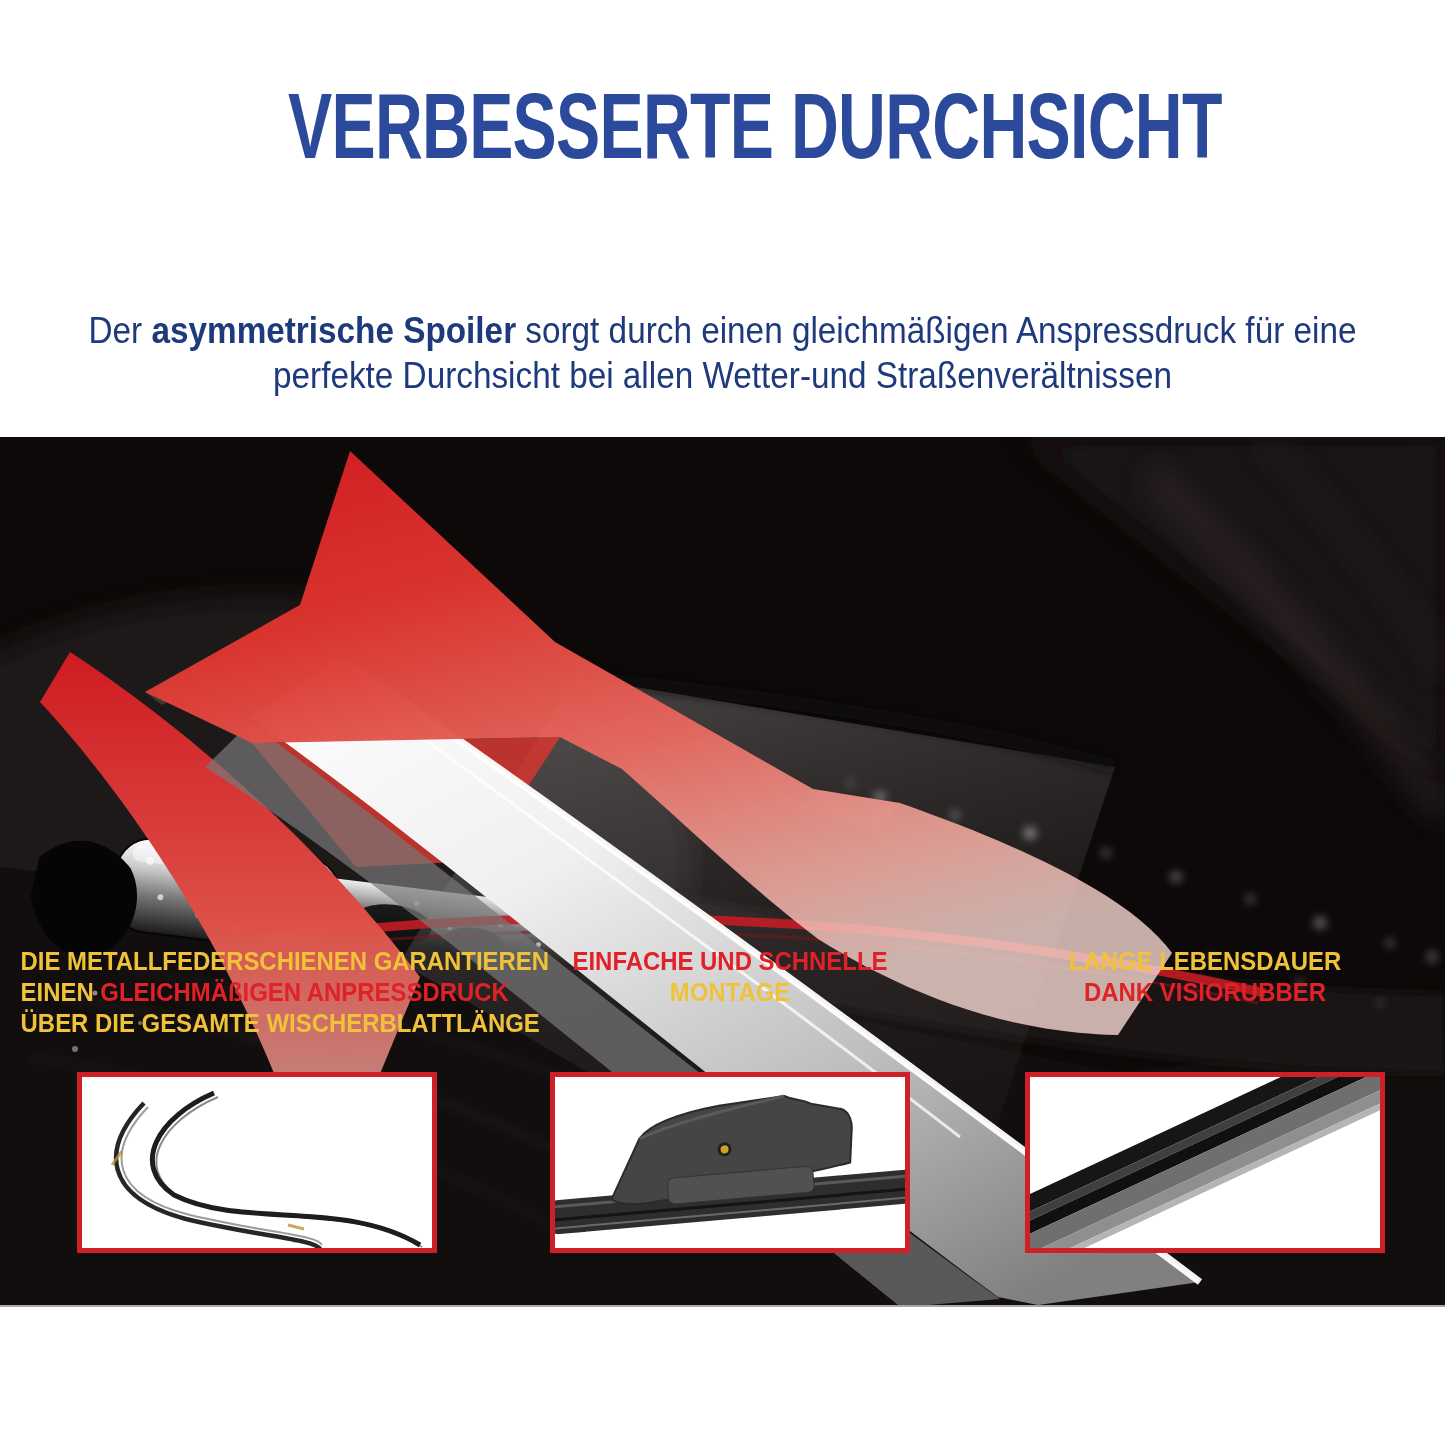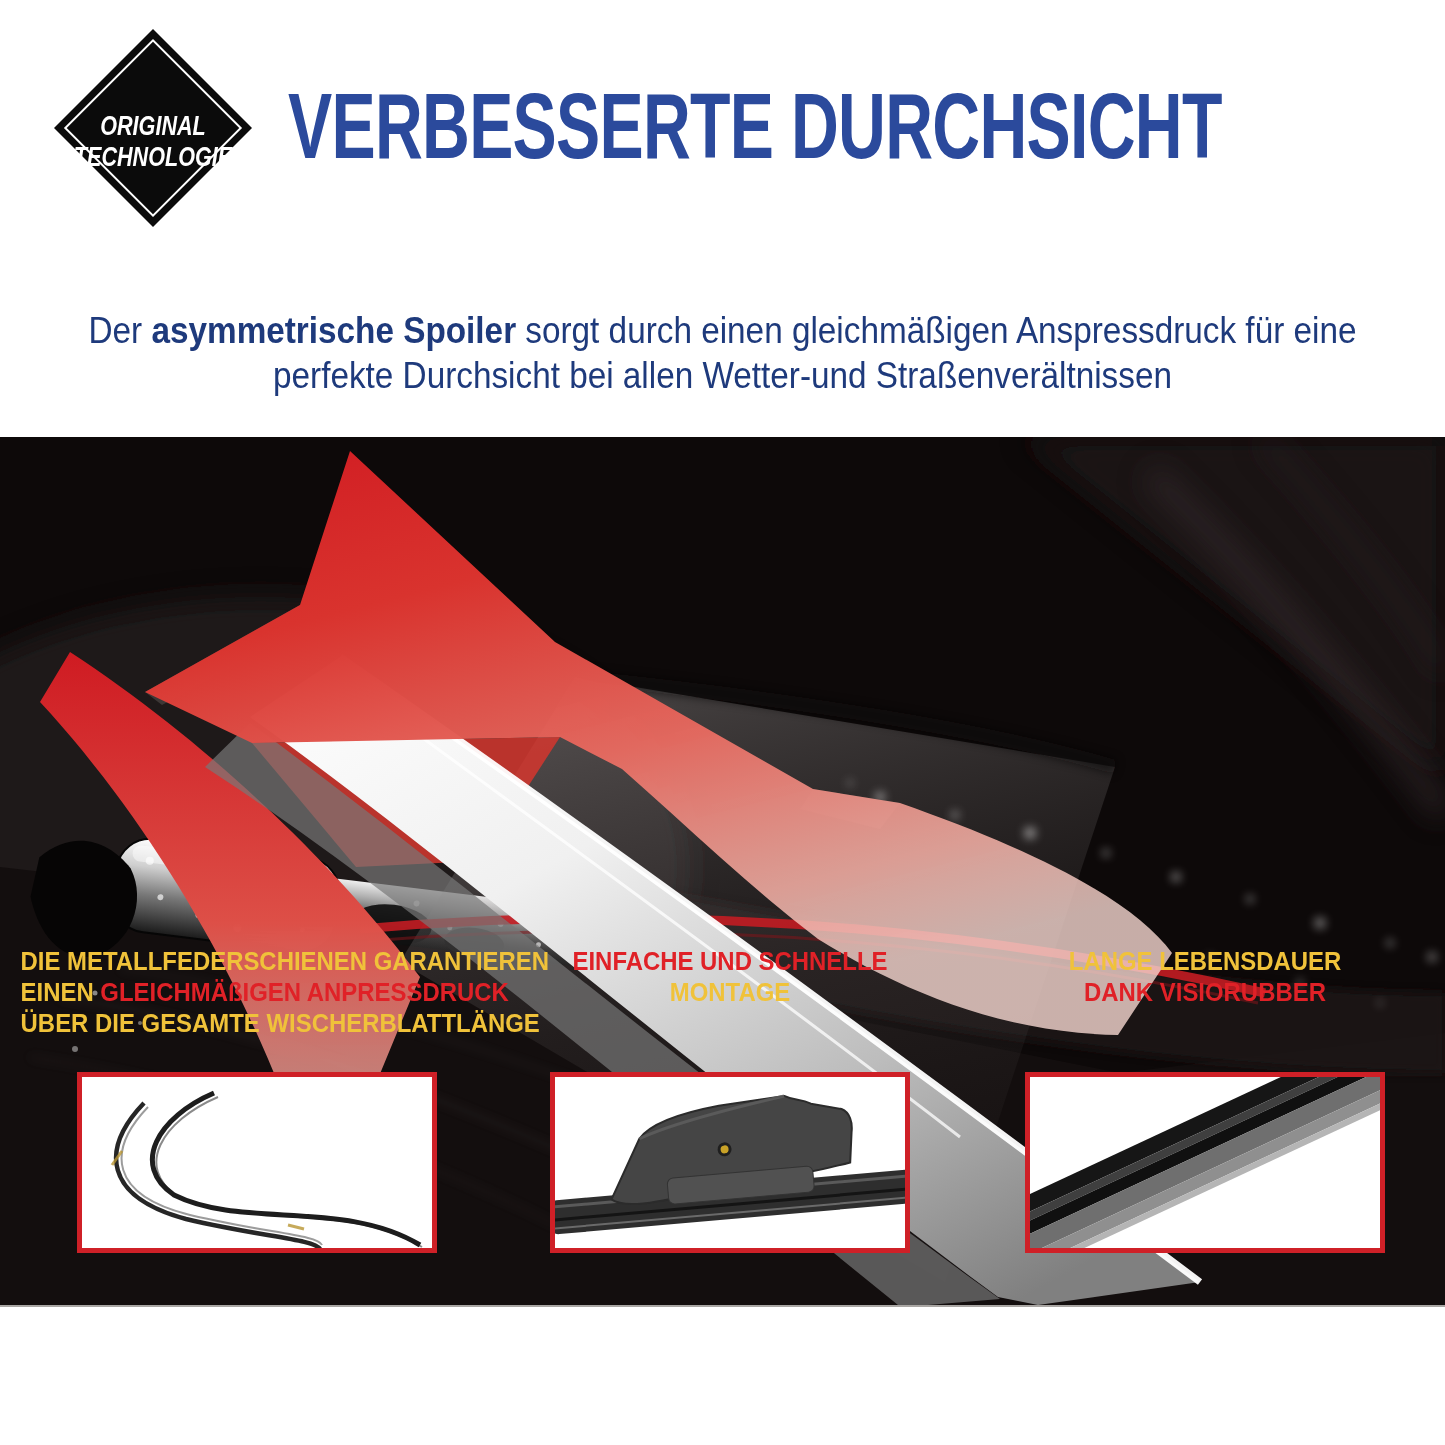--- a/index.html
+++ b/index.html
@@ -50,27 +50,20 @@
   .t-2{left:550px;}
   .t-3{left:1025px;}
   
   .logo{position:absolute;left:1188px;top:1350px;font-size:74px;font-weight:bold;line-height:1;letter-spacing:-1px;white-space:nowrap;font-family:"DejaVu Sans","Liberation Sans",sans-serif;}
 </style>
 </head>
 <body>
 
 <div class="page">
 
-  <div class="badge">
-    <div class="diamond"></div>
-    <div class="badge-text">
-      <span>ORIGINAL</span>
-      <span>TECHNOLOGIE</span>
-    </div>
-  </div>
 
   <h1 class="page-title" style="color: rgb(43, 74, 156);">VERBESSERTE DURCHSICHT</h1>
 
   <p class="intro" style="color: rgb(30, 58, 124);">
     <span class="l"><span>Der </span><b>asymmetrische Spoiler</b><span> sorgt durch einen gleichmäßigen Anspressdruck für eine</span></span>
     <span class="l">perfekte Durchsicht bei allen Wetter-und Straßenverältnissen</span>
   </p>
 
   <section class="hero">
     <svg class="scene" viewBox="0 0 1445 868" preserveAspectRatio="none">

